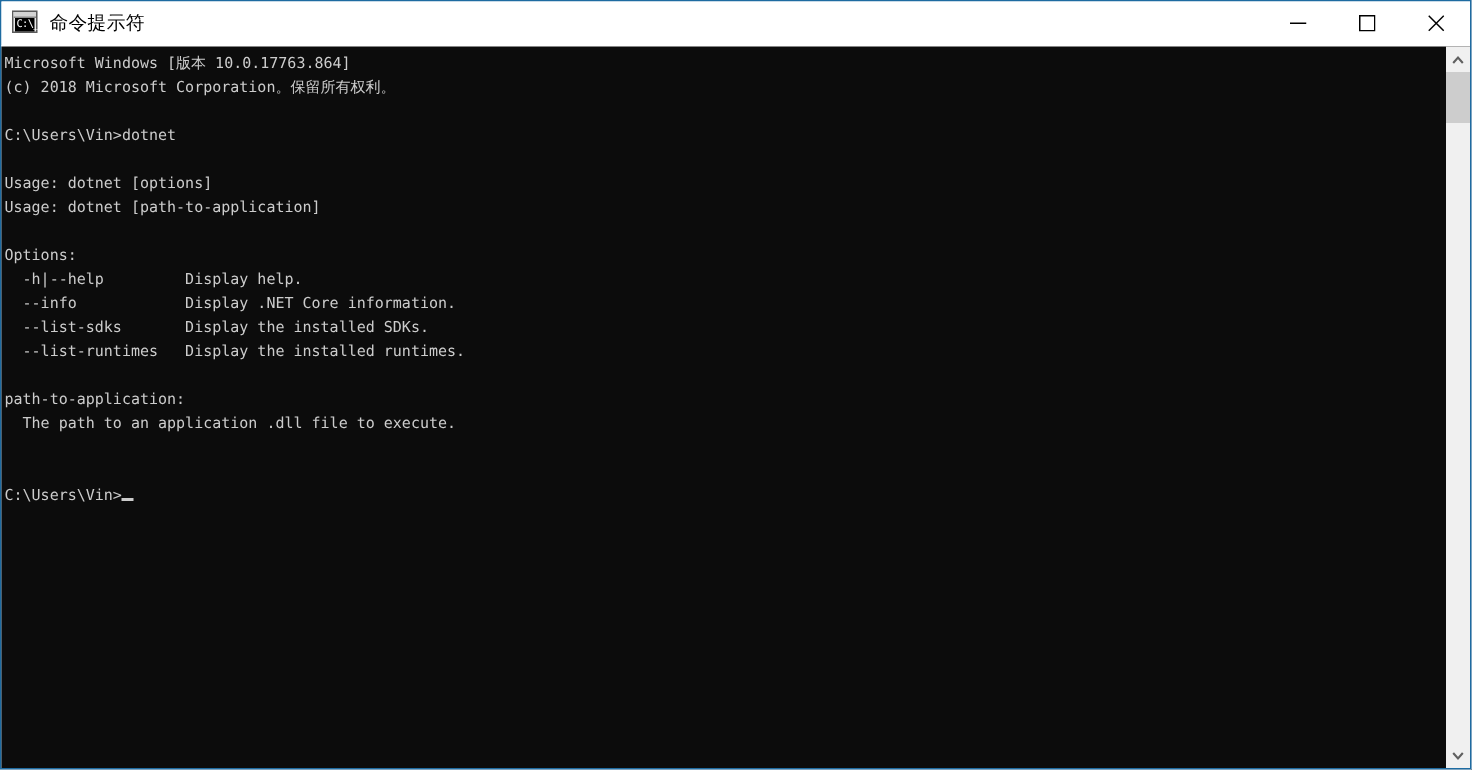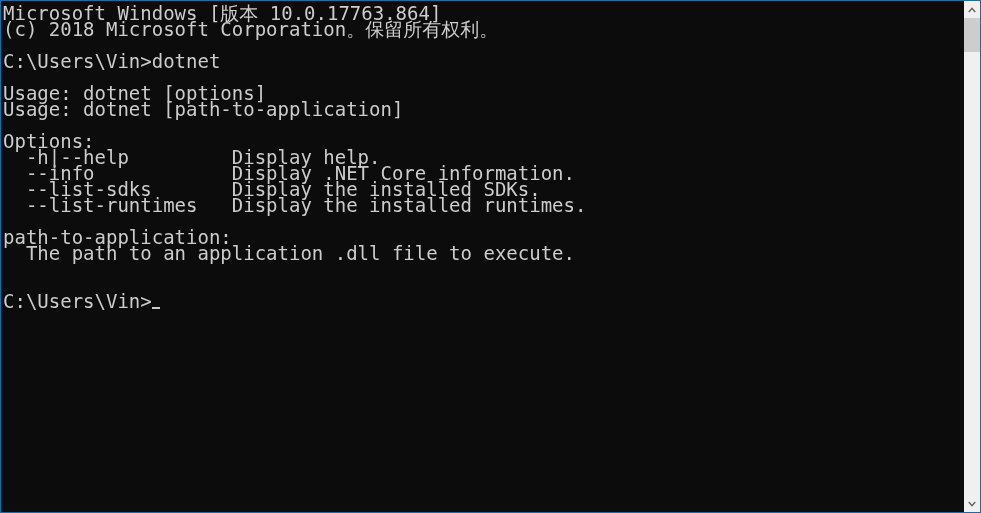--- a/index.html
+++ b/index.html
@@ -106,21 +106,21 @@
     flex: 1;
     position: relative;
     display: flex;
     background: #0c0c0c;
     overflow: hidden;
   }
   #console-text {
     flex: 1;
     padding: 4px 0 0 2px;
     font-family: "DejaVu Sans Mono", "Liberation Mono", monospace;
-    font-size: 19px;
+    font-size: 10px;
     line-height: 16px;
     color: #cccccc;
     white-space: pre;
     letter-spacing: 0px;
     overflow: hidden;
   }
   .console-line {
     height: 16px;
     white-space: pre;
   }
@@ -177,20 +177,48 @@
     height: 34px;
     background: #cdcdcd;
     cursor: default;
   }
 </style>
 </head>
 <body>
 
 <div id="cmd-window">
 
+  <div id="title-bar">
+    <div id="app-icon">
+      <div class="ico-frame"></div>
+      <div class="ico-titlebar"></div>
+      <div class="ico-screen"></div>
+      <div class="ico-prompt">C:\_</div>
+    </div>
+    <div id="window-title">命令提示符</div>
+
+    <div id="window-controls">
+      <div class="win-btn" id="btn-minimize">
+        <svg width="11" height="11" viewBox="0 0 11 11">
+          <line x1="0" y1="5.5" x2="11" y2="5.5" stroke="#000000" stroke-width="1"></line>
+        </svg>
+      </div>
+      <div class="win-btn" id="btn-maximize">
+        <svg width="11" height="11" viewBox="0 0 11 11">
+          <rect x="0.5" y="0.5" width="10" height="10" fill="none" stroke="#000000" stroke-width="1"></rect>
+        </svg>
+      </div>
+      <div class="win-btn" id="btn-close">
+        <svg width="11" height="11" viewBox="0 0 11 11">
+          <line x1="0.5" y1="0.5" x2="10.5" y2="10.5" stroke="#000000" stroke-width="1"></line>
+          <line x1="10.5" y1="0.5" x2="0.5" y2="10.5" stroke="#000000" stroke-width="1"></line>
+        </svg>
+      </div>
+    </div>
+  </div>
 
   <div id="console-area">
 
     <div id="console-text"><div class="console-line">Microsoft Windows [版本 10.0.17763.864]</div><div class="console-line">(c) 2018 Microsoft Corporation。保留所有权利。</div><div class="console-line">&nbsp;</div><div class="console-line">C:\Users\Vin&gt;dotnet</div><div class="console-line">&nbsp;</div><div class="console-line">Usage: dotnet [options]</div><div class="console-line">Usage: dotnet [path-to-application]</div><div class="console-line">&nbsp;</div><div class="console-line">Options:</div><div class="console-line">  -h|--help         Display help.</div><div class="console-line">  --info            Display .NET Core information.</div><div class="console-line">  --list-sdks       Display the installed SDKs.</div><div class="console-line">  --list-runtimes   Display the installed runtimes.</div><div class="console-line">&nbsp;</div><div class="console-line">path-to-application:</div><div class="console-line">  The path to an application .dll file to execute.</div><div class="console-line">&nbsp;</div><div class="console-line">&nbsp;</div><div class="console-line"><span>C:\Users\Vin&gt;</span><span id="cursor"></span></div></div>
 
 
     <div id="scrollbar">
       <div class="sb-arrow">
         <svg width="8" height="6" viewBox="0 0 8 6">
           <polyline points="0.8,5 4,1.4 7.2,5" fill="none" stroke="#606060" stroke-width="1.4"></polyline>

